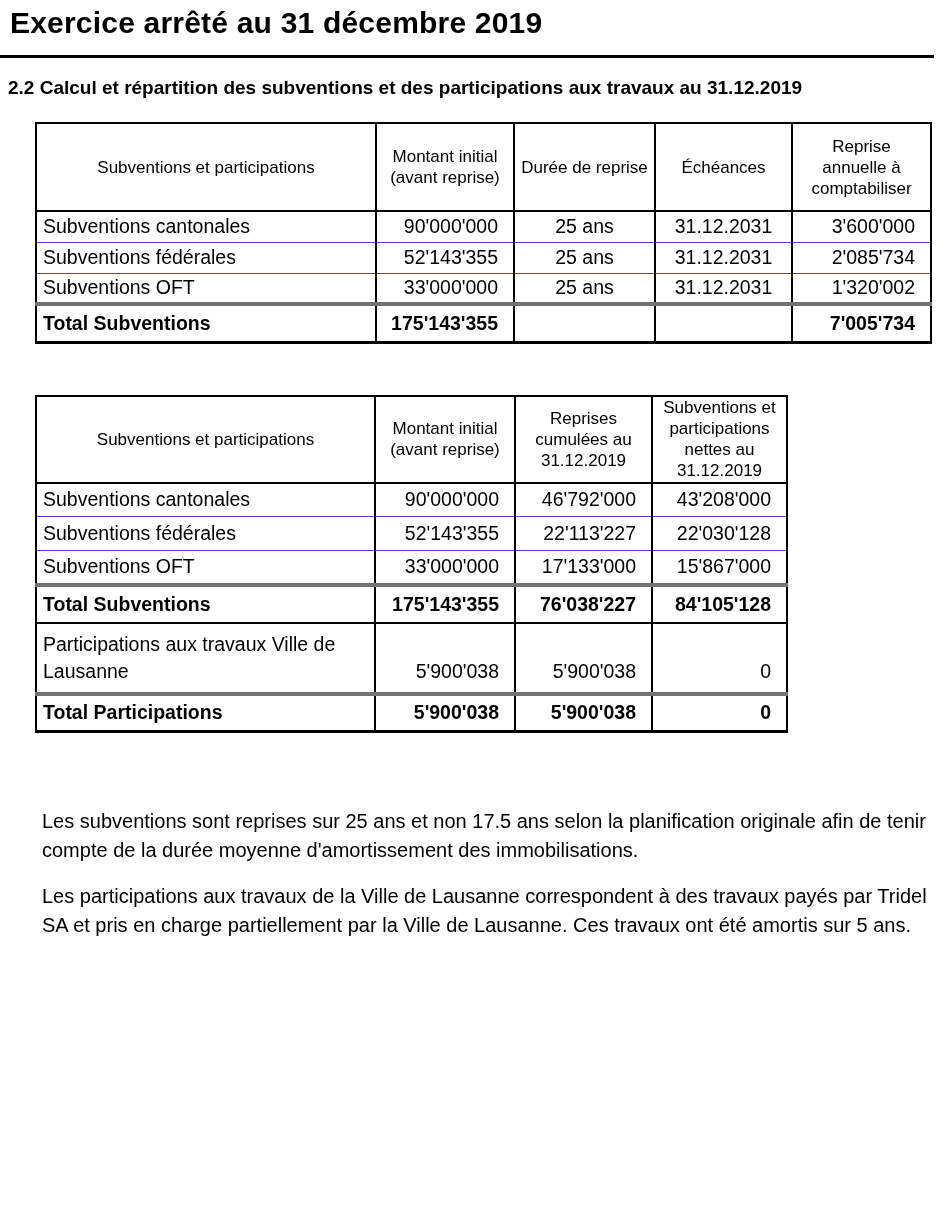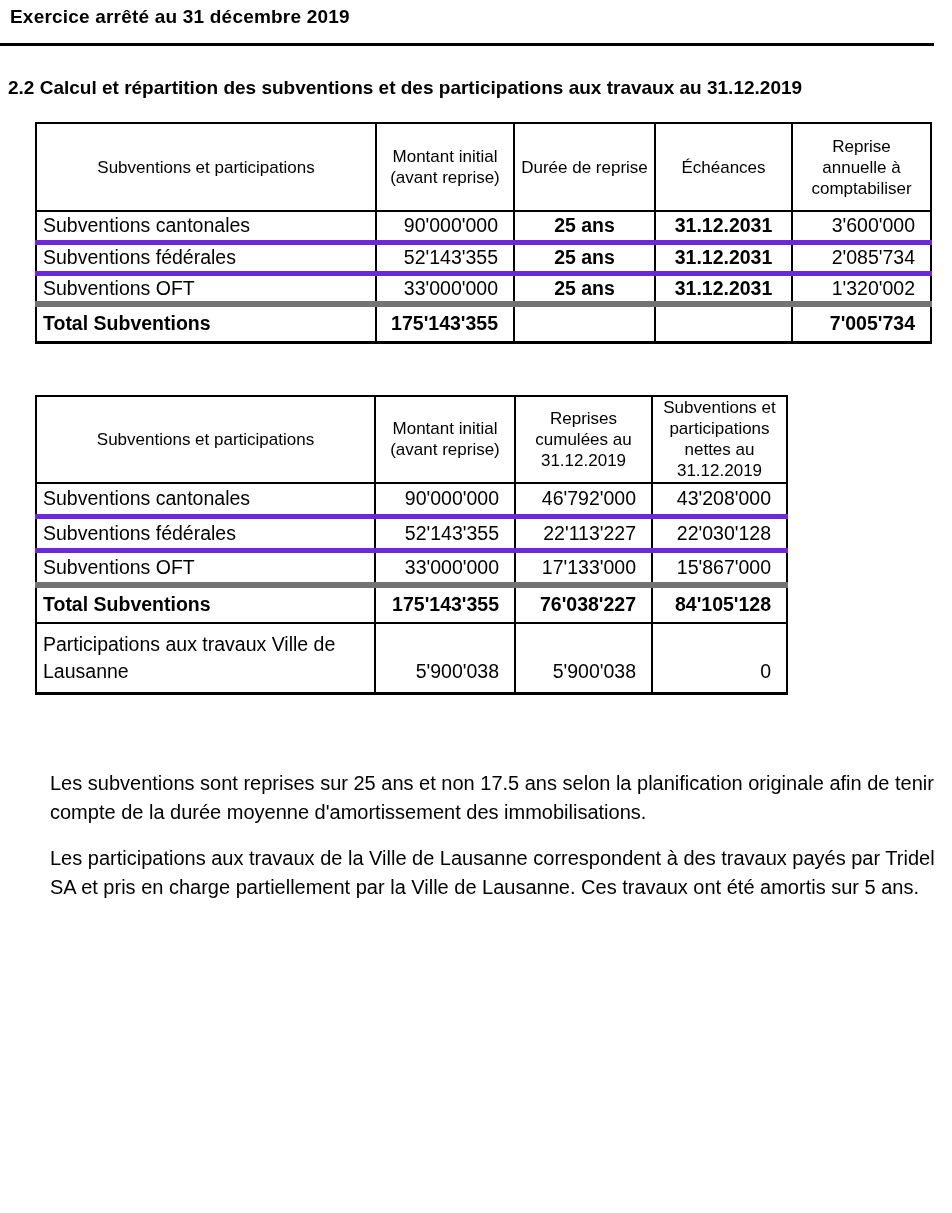--- a/index.html
+++ b/index.html
@@ -6,31 +6,31 @@
   html, body {
     margin: 0; padding: 0;
     background: #ffffff;
     width: 952px; height: 1213px;
     font-family: "Liberation Sans", sans-serif;
     color: #000;
   }
   .page { width: 952px; height: 1213px; overflow: hidden; position: relative; }
 
   .doc-title {
-    font-size: 19px; font-weight: bold;
+    font-size: 30px; font-weight: bold;
     padding: 6px 0 0 10px;
     letter-spacing: 0.2px;
   }
   .title-rule {
     border: none; border-top: 3px solid #000;
     width: 934px; margin: 15px 0 0 0;
   }
   .section-heading {
     font-size: 19px; font-weight: bold;
-    margin: 31px 0 0 8px;
+    margin: 19px 0 0 8px;
   }
 
   table {
     border-collapse: collapse; table-layout: fixed;
     border: 2px solid #000;
   }
   .t1 { margin: 23px 0 0 35px; width: 895px; }
   .t2 { margin: 51px 0 0 35px; width: 751px; }
 
   th, td {
@@ -43,50 +43,50 @@
     text-align: center; vertical-align: middle;
     line-height: 21px;
     border-bottom: 2px solid #000;
   }
   .t1 th { height: 88px; }
   .t2 th { height: 87px; }
 
   td { font-size: 19.5px; vertical-align: middle; }
   .t1 tr.data td { height: 31px; }
   .t2 tr.data td { height: 34px; }
-  tr.data td { border-bottom: 5px solid #6d28d9; }
+  tr.data td { border-bottom: 1px solid #6d28d9; }
   tr.data:last-of-type td { border-bottom: none; }
 
   tr.total td {
-    border-top: 6px solid #737373;
+    border-top: 4px solid #737373;
     font-weight: bold;
     height: 38px;
     margin-left: 32px;
   }
   table { border-bottom-width: 3px; }
 
   tr.tall td {
     border-top: 2px solid #000;
     height: 71px;
     vertical-align: bottom;
     padding-bottom: 7px;
     line-height: 27px;
   }
 
   .al { text-align: left; }
   .ar { text-align: right; padding-right: 15px; }
-  .ac { text-align: center; font-weight: bold; }
+  .ac { text-align: center; }
 
   .notes {
     margin: 74px 0 0 38px;
     width: 900px;
     font-size: 20px;
     line-height: 28.5px;
   }
-  .notes p { margin: 0 0 18px 12px; }
+  .notes p { margin: 0 0 18px 4px; }
 </style>
 </head>
 <body>
 
 <div class="page">
 
   <div class="doc-title">Exercice arrêté au 31 décembre 2019</div>
   <hr class="title-rule">
 
   <div class="section-heading">2.2 Calcul et répartition des subventions et des participations aux travaux au 31.12.2019</div>
@@ -179,20 +179,26 @@
         <td class="ar">175'143'355</td>
         <td class="ar">76'038'227</td>
         <td class="ar">84'105'128</td>
       </tr>
       <tr class="tall">
         <td class="al">Participations aux travaux Ville de Lausanne</td>
         <td class="ar">5'900'038</td>
         <td class="ar">5'900'038</td>
         <td class="ar">0</td>
       </tr>
+      <tr class="total">
+        <td class="al">Total Participations</td>
+        <td class="ar">5'900'038</td>
+        <td class="ar">5'900'038</td>
+        <td class="ar">0</td>
+      </tr>
     </tbody>
   </table>
 
   <div class="notes">
     <p>Les subventions sont reprises sur 25 ans et non 17.5 ans selon la planification originale afin de tenir compte de la durée moyenne d'amortissement des immobilisations.</p>
     <p>Les participations aux travaux de la Ville de Lausanne correspondent à des travaux payés par Tridel SA et pris en charge partiellement par la Ville de Lausanne. Ces travaux ont été amortis sur 5 ans.</p>
   </div>
 
 </div>
 

